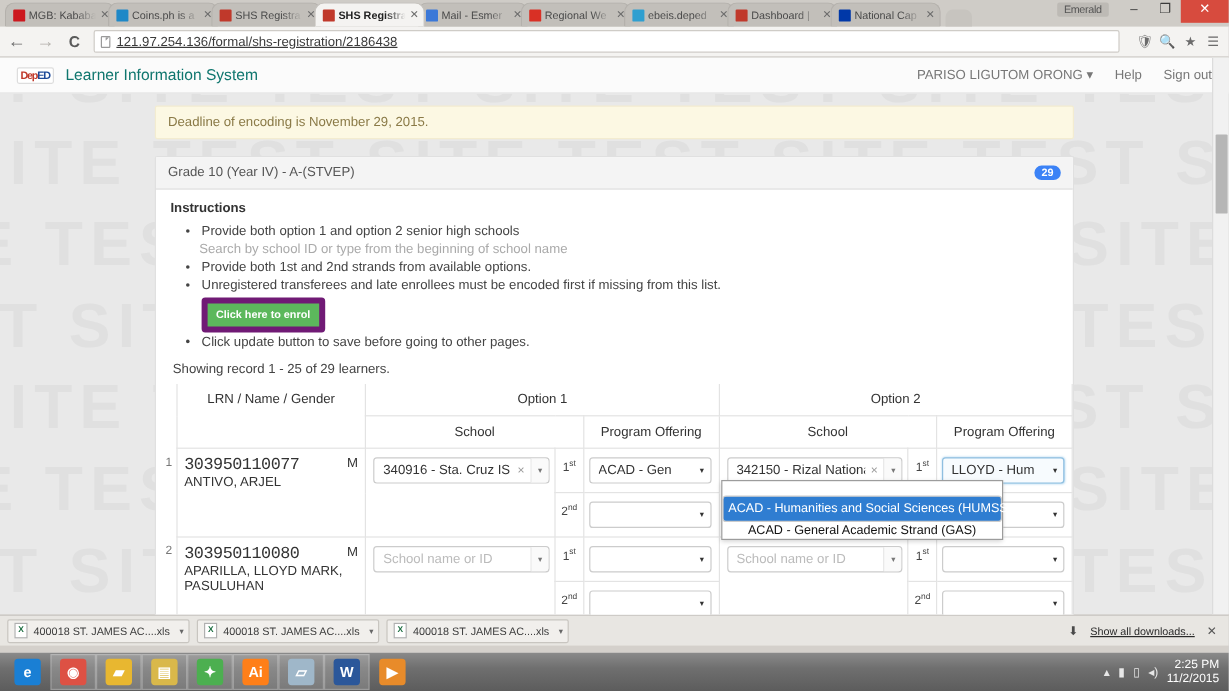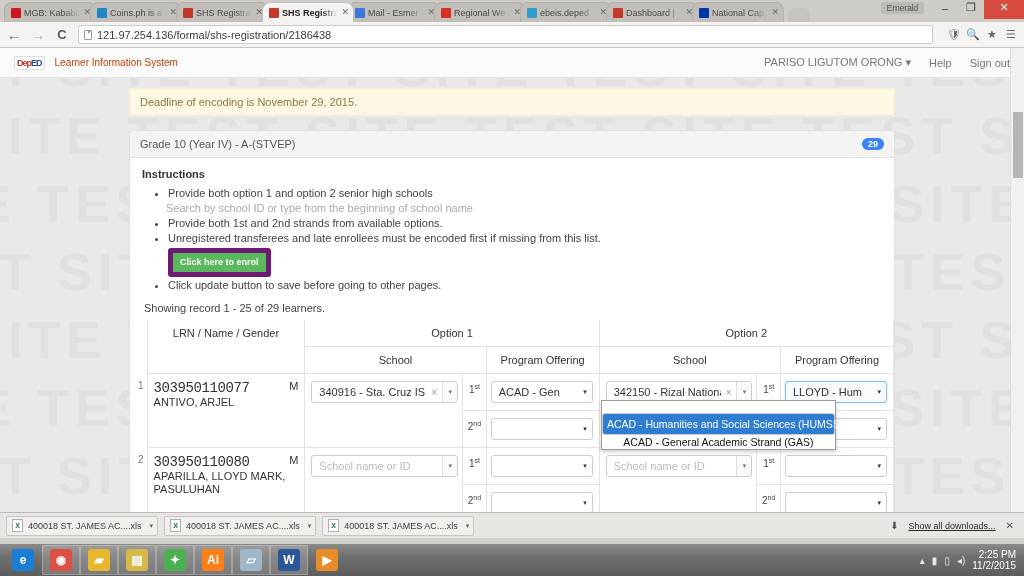--- a/index.html
+++ b/index.html
@@ -52,21 +52,21 @@
              padding:0 6px; gap:8px; border-bottom:1px solid #c9c6c1; }
   .navbtn { font-size:15px; color:#6b6b6b; width:16px; text-align:center; line-height:1; }
   .navbtn.fwd { color:#b4b1ac; }
   .navbtn.reload { font-size:13px; color:#5a5a5a; font-weight:bold; }
   .omnibox { flex:1; height:19px; background:#fff; border:1px solid #cfccc7;
              border-radius:2px; display:flex; align-items:center; padding:0 5px; gap:5px; }
   .omnibox .page-icon { width:8px;height:10px;border:1px solid #9a9a9a;background:#fff;
                         border-radius:1px; flex:none; position:relative;}
   .omnibox .page-icon:after{content:"";position:absolute;top:0;right:0;border-left:3px solid #9a9a9a;
                         border-bottom:3px solid #fff;}
-  .url { font-size:11px; color:#3b3b3b; white-space:nowrap; }
+  .url { font-size:11px; color:#3b3b3b; white-space:nowrap;text-decoration:underline; }
   .tbicons { display:flex; align-items:center; gap:5px; padding-left:6px; }
   .tbicons .ic { width:14px;height:14px;display:flex;align-items:center;justify-content:center;
                  font-size:11px;color:#6b6b6b;}
   .shield-ic { color:#2b5fa8; font-size:12px; }
   .star-ic { color:#e8b730; font-size:13px; }
   .menu-ic { color:#5a5a5a; font-size:13px; }
 
   
   .viewport { position:relative; height:464px; background:#e9e9e9; overflow:hidden; }
 
@@ -75,21 +75,21 @@
            color:#e0e0e0; letter-spacing:6px; font-family:"Liberation Sans",sans-serif;}
 
   
   .appheader { position:relative; height:30px; background:#fbfbfb;
                border-bottom:1px solid #e2e2e2; display:flex; align-items:center;
                padding:0 14px; z-index:2; }
   .deped-logo { font-size:9px; font-weight:bold; color:#c0392b; letter-spacing:-1px;
                 margin-right:10px; background:#fff; padding:1px 2px;
                 border:1px solid #ddd; border-radius:2px; }
   .deped-logo span.b { color:#1f4b99; }
-  .appname { font-size:10px; color:#c2410c; }
+  .appname { font-size:13px; color:#0f766e; }
   .hdr-right { margin-left:auto; display:flex; align-items:center; gap:18px; }
   .hdr-right a { font-size:11px; color:#777; text-decoration:none; }
 
   .content { position:relative; z-index:2; padding:10px 0 0 0; }
   .panelwrap { width:766px; margin:0 auto; }
 
   .alert { background:#fcf8e3; border:1px solid #f3ecd0; color:#8a7a47;
            padding:7px 10px; font-size:11px; border-radius:2px; margin-bottom:14px; }
 
   .panel { background:#fff; border:1px solid #e0e0e0; border-radius:2px; }

